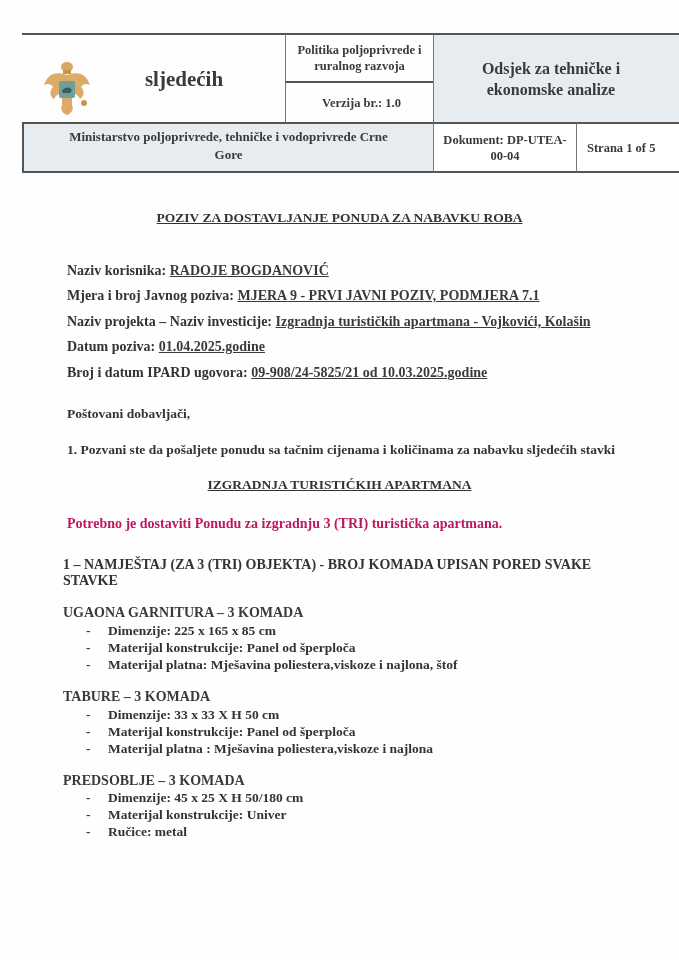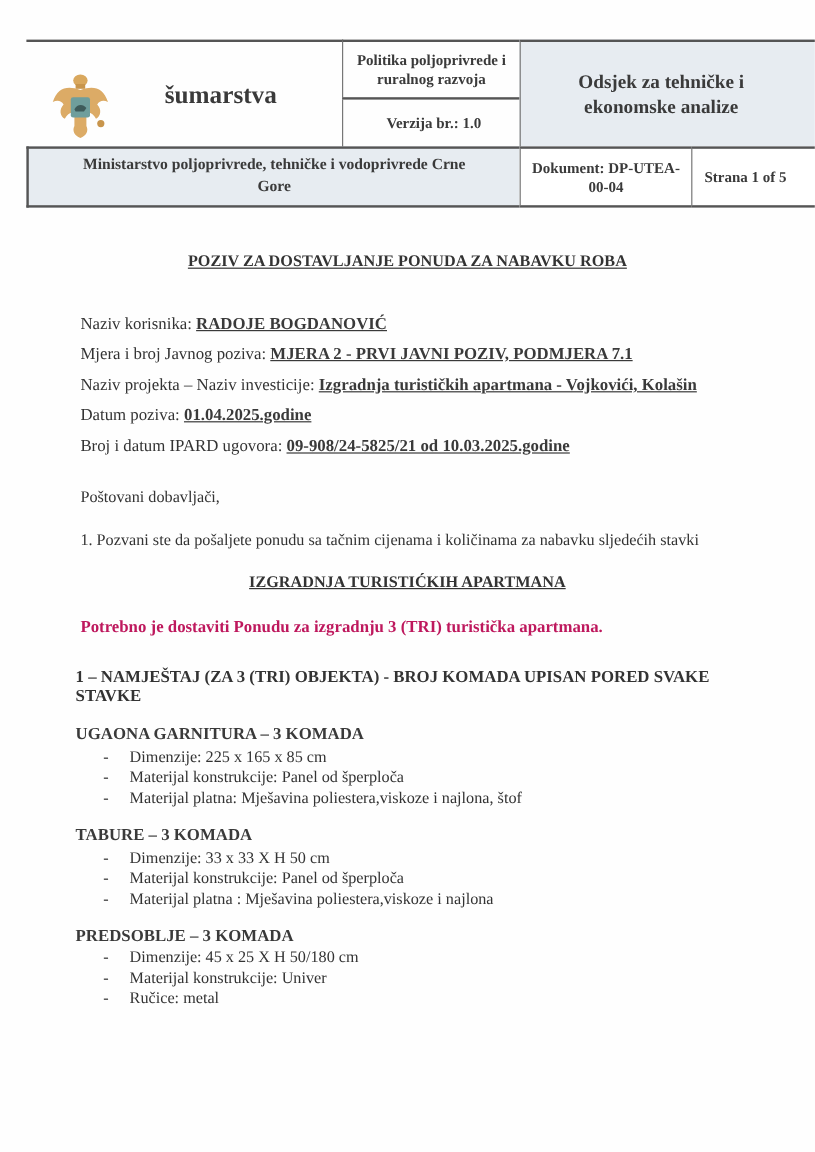--- a/index.html
+++ b/index.html
@@ -1,20 +1,20 @@
 <!DOCTYPE html>
 <html><head>
 <meta charset="utf-8">
 <style>
   html, body { margin: 0; padding: 0; }
   body {
     width: 679px; height: 960px; background: #fefefe; position: relative; overflow: hidden;
     font-family: "Liberation Serif", "DejaVu Serif", serif; color: #2a2a2a;
   }
-  .abs { position: absolute; }
+  .abs { position: absolute; font-weight: bold; }
   
   .hdr { position: absolute; left: 22px; top: 33px; width: 662px; height: 140px; }
   .cell { position: absolute; box-sizing: border-box; display: flex; align-items: center; justify-content: center; text-align: center; font-weight: bold; color: #3a3a3a; }
   .shade { background: #e7ecf1; }
   .b-top { border-top: 2px solid #555; }
   .b-bot { border-bottom: 2px solid #555; }
   .b-left { border-left: 1px solid #777; }
   .logo { position: absolute; left: 20px; top: 22px; width: 50px; height: 60px; }
   .title-big { font-size: 21px; line-height: 28px; }
   .small-b { font-size: 12.5px; line-height: 16px; }
@@ -39,21 +39,21 @@
   <div class="cell b-top" style="left:0; top:0; width:264px; height:90px;">
     <svg class="logo" viewBox="0 0 50 60">
       <ellipse cx="25" cy="10" rx="6" ry="5" fill="#d9a85e"></ellipse>
       <rect x="21" y="13" width="8" height="4" fill="#c8954c"></rect>
       <path d="M25 18 C14 14 6 16 2 28 C6 26 9 27 11 30 C7 34 8 40 12 42 C14 38 17 36 20 37 L20 48 C18 52 20 56 25 58 C30 56 32 52 30 48 L30 37 C33 36 36 38 38 42 C42 40 43 34 39 30 C41 27 44 26 48 28 C44 16 36 14 25 18 Z" fill="#dcab66"></path>
       <rect x="17" y="24" width="16" height="17" rx="2" fill="#6f9e9c"></rect>
       <path d="M20 34 C22 30 27 29 30 33 L28 36 L21 36 Z" fill="#3e5b5a"></path>
       <circle cx="42" cy="46" r="3" fill="#c8954c"></circle>
     </svg>
     <div style="margin-left:60px;">
-      <div class="title-big">šumarstva</div>
+      <div class="title-big">sljedećih</div>
     </div>
   </div>
 
   <div class="cell b-top b-left" style="left:263px; top:0; width:148px; height:50px; border-bottom:2px solid #555;">
     <div class="small-b">
       <div>Politika poljoprivrede i</div>
       <div>ruralnog razvoja</div>
     </div>
   </div>
   <div class="cell b-left" style="left:263px; top:50px; width:152px; height:40px;">
@@ -83,21 +83,21 @@
     <div class="small-b">Strana 1 of 5</div>
   </div>
 </div>
 
 <div class="abs doc-title">POZIV ZA DOSTAVLJANJE PONUDA ZA NABAVKU ROBA</div>
 
 <div class="abs info-line" style="top:262px;">
   <span>Naziv korisnika: </span><b>RADOJE BOGDANOVIĆ</b>
 </div>
 <div class="abs info-line" style="top:287px;">
-  <span>Mjera i broj Javnog poziva: </span><b>MJERA 2 - PRVI JAVNI POZIV, PODMJERA 7.1</b>
+  <span>Mjera i broj Javnog poziva: </span><b>MJERA 9 - PRVI JAVNI POZIV, PODMJERA 7.1</b>
 </div>
 <div class="abs info-line" style="top:313px;">
   <span>Naziv projekta – Naziv investicije: </span><b>Izgradnja turističkih apartmana - Vojkovići, Kolašin</b>
 </div>
 <div class="abs info-line" style="top:338px;">
   <span>Datum poziva: </span><b>01.04.2025.godine</b>
 </div>
 <div class="abs info-line" style="top:364px;">
   <span>Broj i datum IPARD ugovora: </span><b>09-908/24-5825/21 od 10.03.2025.godine</b>
 </div>

